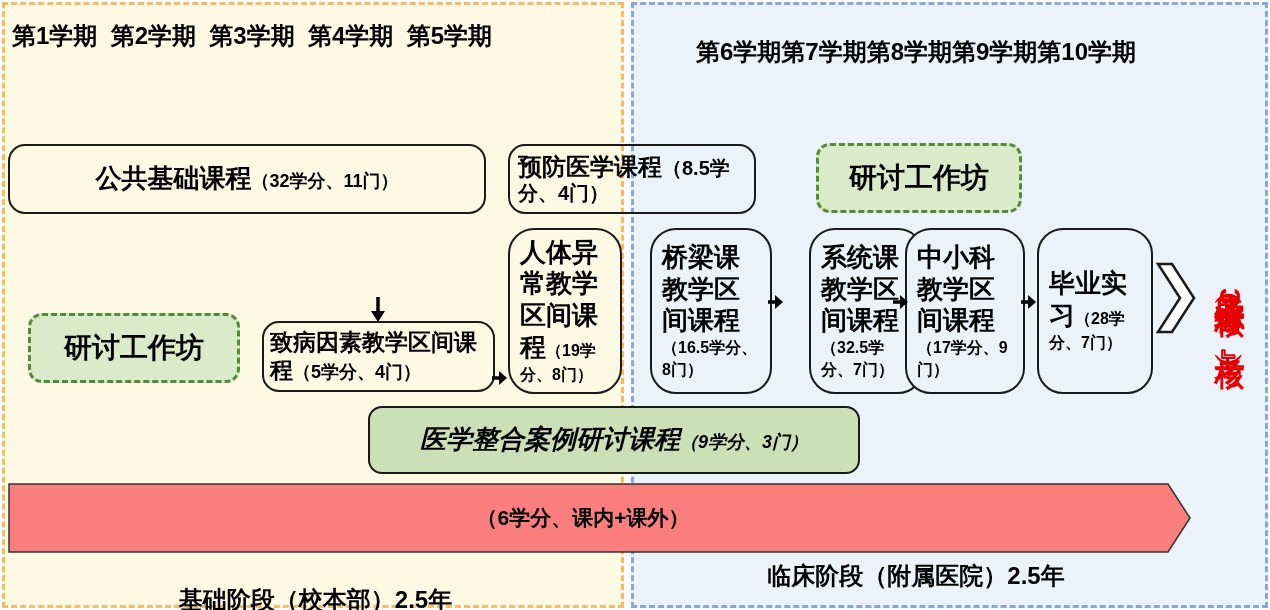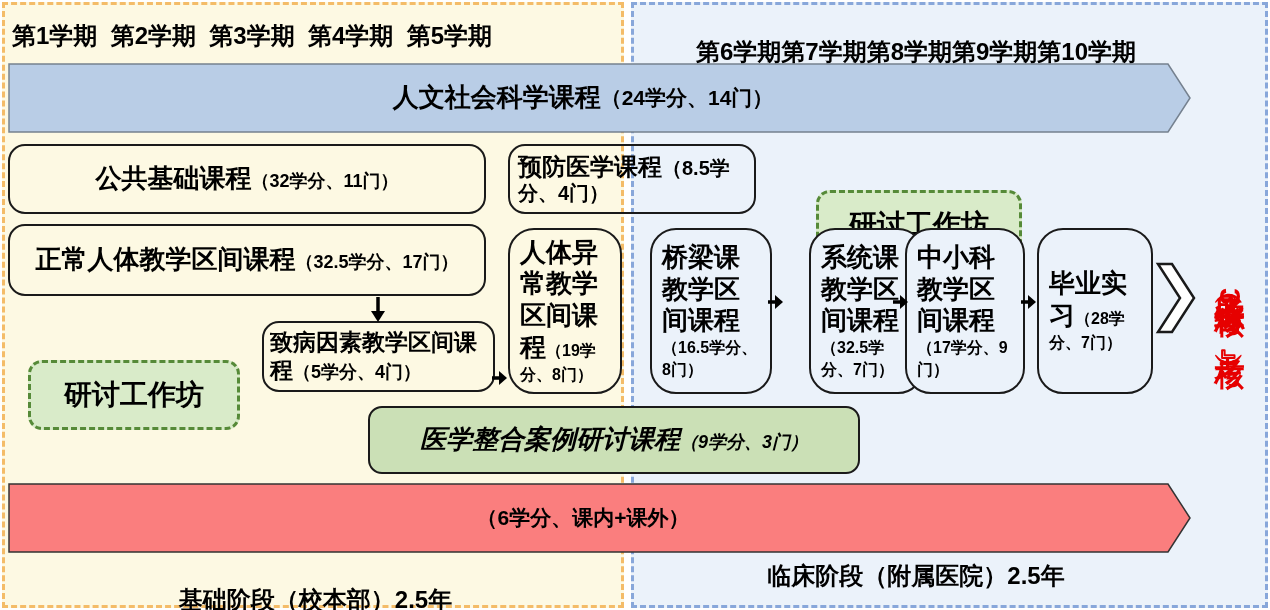--- a/index.html
+++ b/index.html
@@ -26,21 +26,21 @@
   .small{font-size:18px;line-height:1.2;}
   .cap .big{font-size:26px;}
   .cap .small{font-size:21px;}
 
   .box{position:absolute;box-sizing:border-box;border:2px solid #1a1a1a;border-radius:17px;
        display:flex;align-items:center;justify-content:center;text-align:left;}
   .yellow-fill{background:#fdf9e3;}
   .blue-fill{background:#ebf2fa;}
   .clear-fill{background:transparent;}
   .green-solid{background:#cbe0b6;}
-  .green-dashed{background:#d9ebc9;border:3px dashed #568a38;border-radius:14px;font-size:28px;margin-top:47px;}
+  .green-dashed{background:#d9ebc9;border:3px dashed #568a38;border-radius:14px;font-size:28px;}
 
   #box-public-basic{left:8px;top:144px;width:478px;height:70px;white-space:nowrap;}
   #box-normal-body{left:8px;top:224px;width:478px;height:72px;white-space:nowrap;}
   #box-preventive{left:508px;top:144px;width:248px;height:70px;padding:0 8px;}
   #box-preventive .big{font-size:24px;}
   #box-preventive .small{font-size:20px;}
   #workshop-left{left:28px;top:313px;width:212px;height:70px;}
   #workshop-right{left:816px;top:143px;width:206px;height:70px;}
   #box-pathogenic{left:262px;top:321px;width:233px;height:71px;padding:0 6px;}
   #box-pathogenic .big{font-size:23px;}
@@ -83,43 +83,31 @@
     <span>第5学期</span>
   </div>
   <div class="sem-row" id="sem-right">
     <span>第6学期</span>
     <span>第7学期</span>
     <span>第8学期</span>
     <span>第9学期</span>
     <span>第10学期</span>
   </div>
 
-  <div class="banner" id="banner-humanities">
-    <svg width="1184" height="70">
-      <polygon points="1,1 1160,1 1182,35 1160,69 1,69" fill="#b9cde6" stroke="#75818f" stroke-width="1.5"></polygon>
-    </svg>
-    <div class="cap">
-      <span class="big">人文社会科学课程</span>
-        <span class="small">（24学分、14门）</span>
-    </div>
-  </div>
 
   <div class="box yellow-fill" id="box-public-basic">
     <span><span class="big">公共基础课程</span><span class="small">（32学分、11门）</span></span>
   </div>
   <div class="box clear-fill" id="box-preventive">
     <span><span class="big">预防医学课程</span><span class="small">（8.5学分、4门）</span></span>
   </div>
   <div class="box green-dashed" id="workshop-right">
     <span>研讨工作坊</span>
   </div>
 
-  <div class="box yellow-fill" id="box-normal-body">
-    <span><span class="big">正常人体教学区间课程</span><span class="small">（32.5学分、17门）</span></span>
-  </div>
 
   <div class="box green-dashed" id="workshop-left">
     <span>研讨工作坊</span>
   </div>
   <div class="box yellow-fill" id="box-pathogenic">
     <span><span class="big">致病因素教学区间课程</span><span class="small">（5学分、4门）</span></span>
   </div>
 
   <div class="box tallbox yellow-fill" id="box-abnormal">
     <span><span class="big">人体异常教学区间课程</span><span class="small">（19学分、8门）</span></span>

